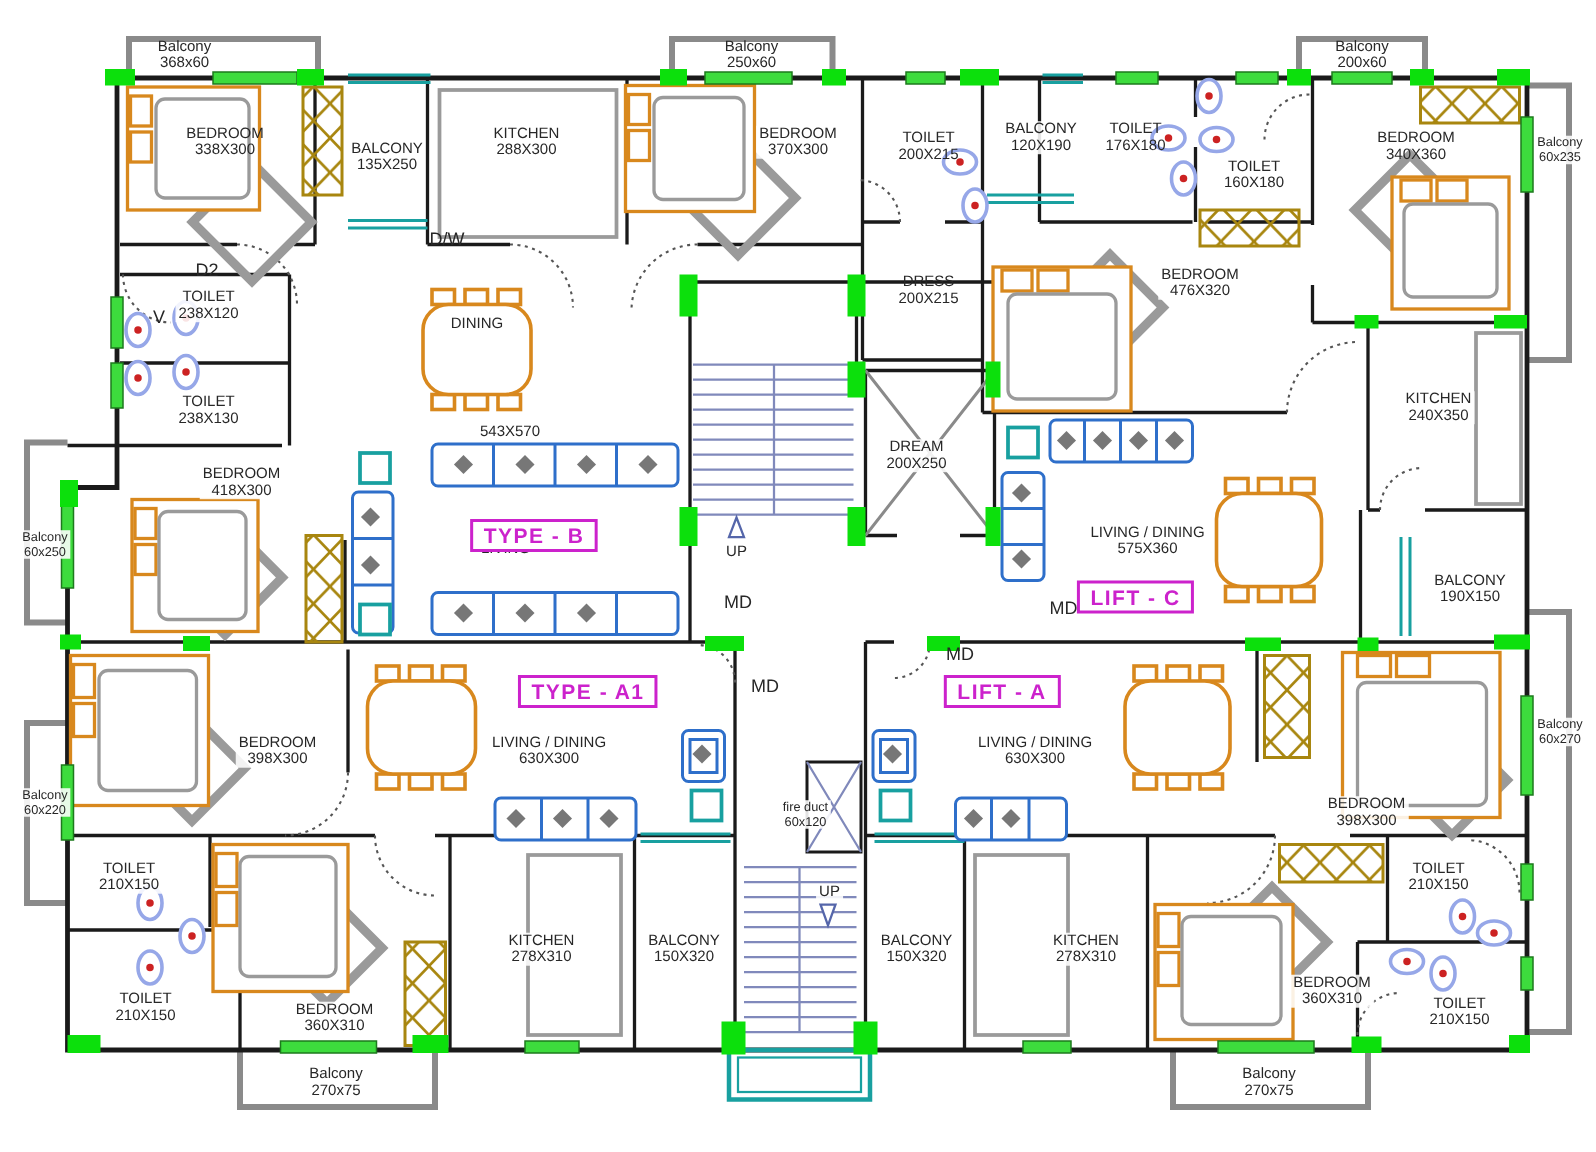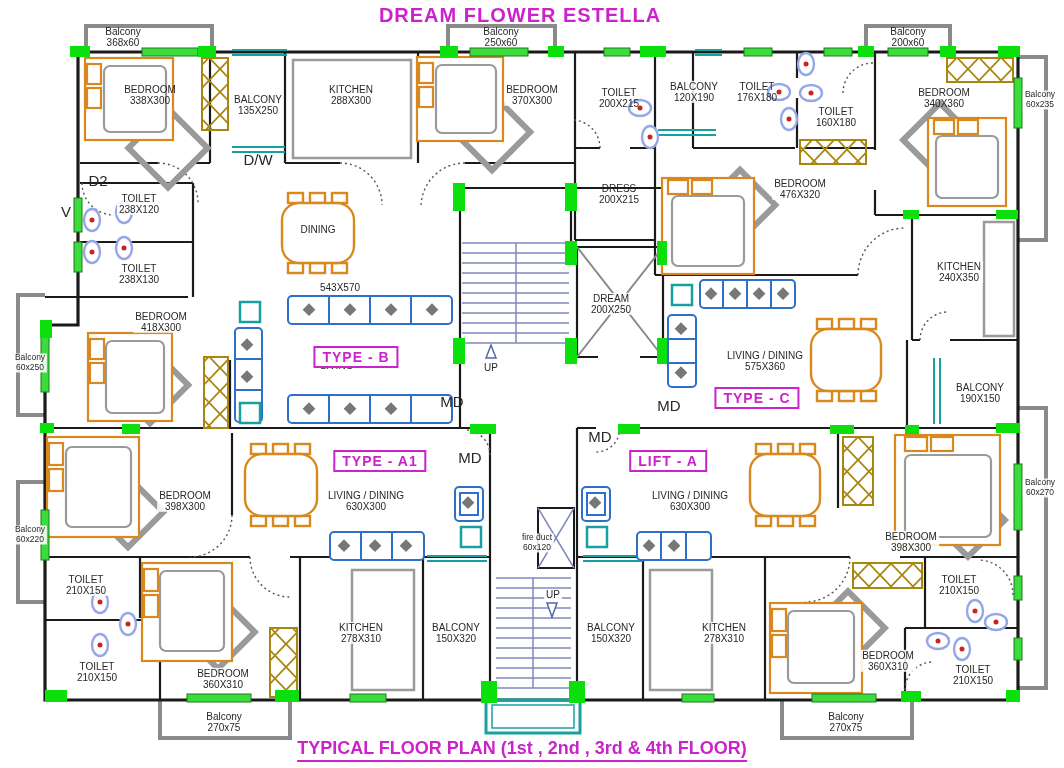--- a/index.html
+++ b/index.html
@@ -3,21 +3,21 @@
 <meta charset="utf-8">
 <style>
   html,body{margin:0;padding:0;background:#fff;}
   .plan{position:relative;width:1064px;height:768px;background:#ffffff;
         font-family:"Liberation Sans",sans-serif;overflow:hidden;}
   .plan svg{position:absolute;left:0;top:0;}
   .lbl{position:absolute;transform:translate(-50%,-50%);text-align:center;
        font-size:10px;line-height:1.12;color:#272727;white-space:nowrap;z-index:5;}
   .lbl span{display:block;}
   .lbl.sm{font-size:8.5px;}
-  .lbl.tiny{font-size:15px;}
+  .lbl.tiny{font-size:12px;margin-left:40px;}
   .lbl.bg{background:rgba(255,255,255,.88);padding:0 2px;}
   .type-box{position:absolute;transform:translate(-50%,-50%);border:2px solid var(--accent,#cc22cc);
        color:var(--accent,#cc22cc);font-size:14px;font-weight:bold;padding:1px 7px;background:#fff;
        letter-spacing:1px;z-index:6;white-space:nowrap;}
   .title{position:absolute;transform:translate(-50%,-50%);color:var(--accent,#cc22cc);
        font-size:20px;font-weight:bold;letter-spacing:1px;z-index:6;white-space:nowrap;}
   .footer{position:absolute;transform:translate(-50%,-50%);color:var(--accent,#cc22cc);
        font-size:18px;font-weight:bold;border-bottom:2px solid var(--accent,#cc22cc);
        padding-bottom:1px;z-index:6;white-space:nowrap;}
 </style>
@@ -432,21 +432,20 @@
         <rect x="40" y="423" width="14" height="10"></rect>
     <rect x="903" y="210" width="16" height="9"></rect>
         <rect x="996" y="210" width="22" height="9"></rect>
     <rect x="45" y="690" width="22" height="12"></rect>
         <rect x="275" y="690" width="24" height="12"></rect>
     <rect x="901" y="691" width="20" height="11"></rect>
         <rect x="1006" y="690" width="14" height="12"></rect>
   </g>
 </svg>
 
-<div class="title" style="left:520px;top:15px">DREAM FLOWER ESTELLA</div>
 
 <div class="lbl" style="left:123px;top:37px">
       <span>Balcony</span>
       <span>368x60</span>
     </div>
 <div class="lbl" style="left:150px;top:95px">
       <span>BEDROOM</span>
       <span>338X300</span>
     </div>
 <div class="lbl" style="left:258px;top:105px">
@@ -523,21 +522,21 @@
       <span>240X350</span>
     </div>
 <div class="lbl bg" style="left:161px;top:322px">
       <span>BEDROOM</span>
       <span>418X300</span>
     </div>
 <div class="lbl sm bg" style="left:30px;top:363px">
       <span>Balcony</span>
       <span>60x250</span>
     </div>
-<div class="lbl" style="left:318px;top:230px">
+<div class="lbl" style="left:318px;top:216px">
       <span>DINING</span>
     </div>
 <div class="lbl" style="left:340px;top:288px">
       <span>543X570</span>
     </div>
 <div class="type-box" style="left:356px;top:357px">TYPE - B</div>
 <div class="lbl" style="left:337px;top:366px">
       <span>LIVING</span>
     </div>
 <div class="lbl bg" style="left:611px;top:304px">
@@ -547,32 +546,32 @@
 <div class="lbl" style="left:491px;top:368px">
       <span>UP</span>
     </div>
 <div class="lbl tiny" style="left:452px;top:402px">
       <span>MD</span>
     </div>
 <div class="lbl" style="left:765px;top:361px">
       <span>LIVING / DINING</span>
       <span>575X360</span>
     </div>
-<div class="type-box" style="left:757px;top:398px">TYPE - C</div>
+<div class="type-box" style="left:757px;top:398px">LIFT - C</div>
 <div class="lbl tiny" style="left:669px;top:406px">
       <span>MD</span>
     </div>
 <div class="lbl bg" style="left:980px;top:393px">
       <span>BALCONY</span>
       <span>190X150</span>
     </div>
 <div class="lbl tiny" style="left:600px;top:437px">
       <span>MD</span>
     </div>
-<div class="type-box" style="left:380px;top:461px">TYPE - A1</div>
+<div class="type-box" style="left:392px;top:461px">TYPE - A1</div>
 <div class="lbl tiny" style="left:470px;top:458px">
       <span>MD</span>
     </div>
 <div class="type-box" style="left:668px;top:461px">LIFT - A</div>
 <div class="lbl bg" style="left:185px;top:501px">
       <span>BEDROOM</span>
       <span>398X300</span>
     </div>
 <div class="lbl" style="left:366px;top:501px">
       <span>LIVING / DINING</span>
@@ -643,15 +642,14 @@
     </div>
 <div class="lbl" style="left:224px;top:722px">
       <span>Balcony</span>
       <span>270x75</span>
     </div>
 <div class="lbl" style="left:846px;top:722px">
       <span>Balcony</span>
       <span>270x75</span>
     </div>
 
-<div class="footer" style="left:522px;top:750px">TYPICAL FLOOR PLAN (1st , 2nd , 3rd &amp; 4th FLOOR)</div>
 
 </div>
 
 </body></html>

